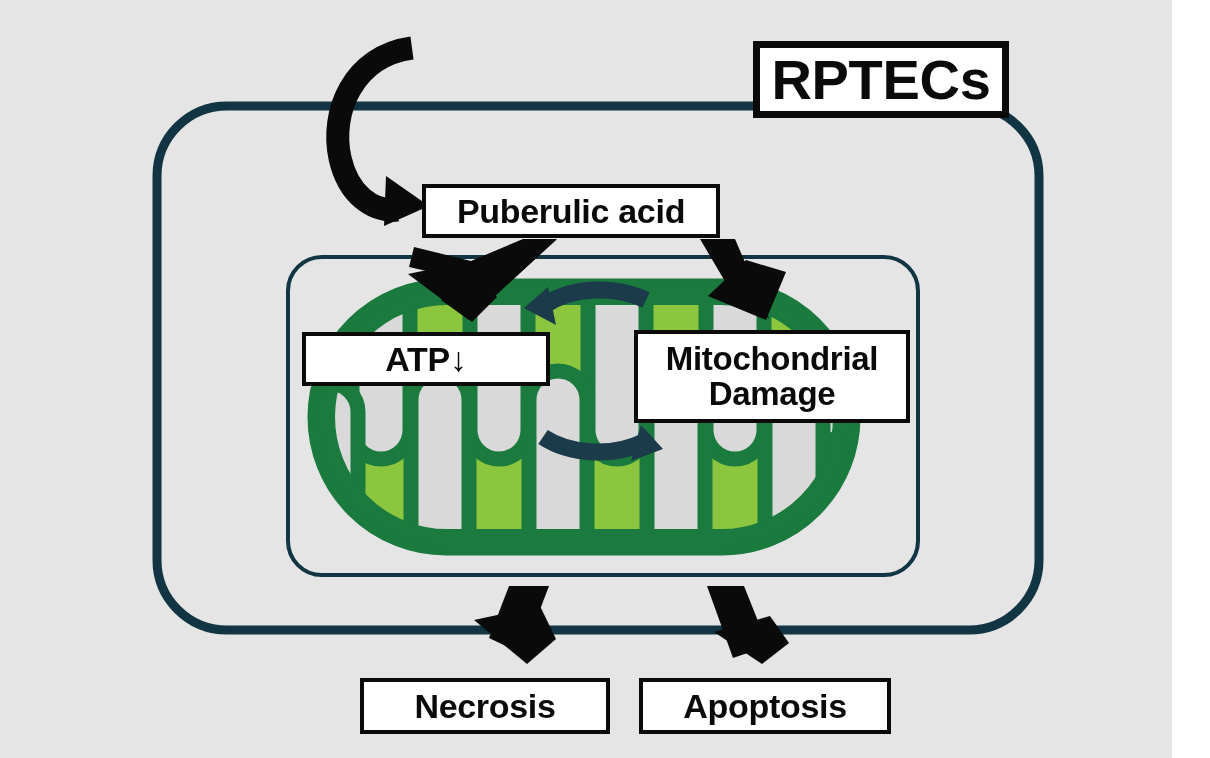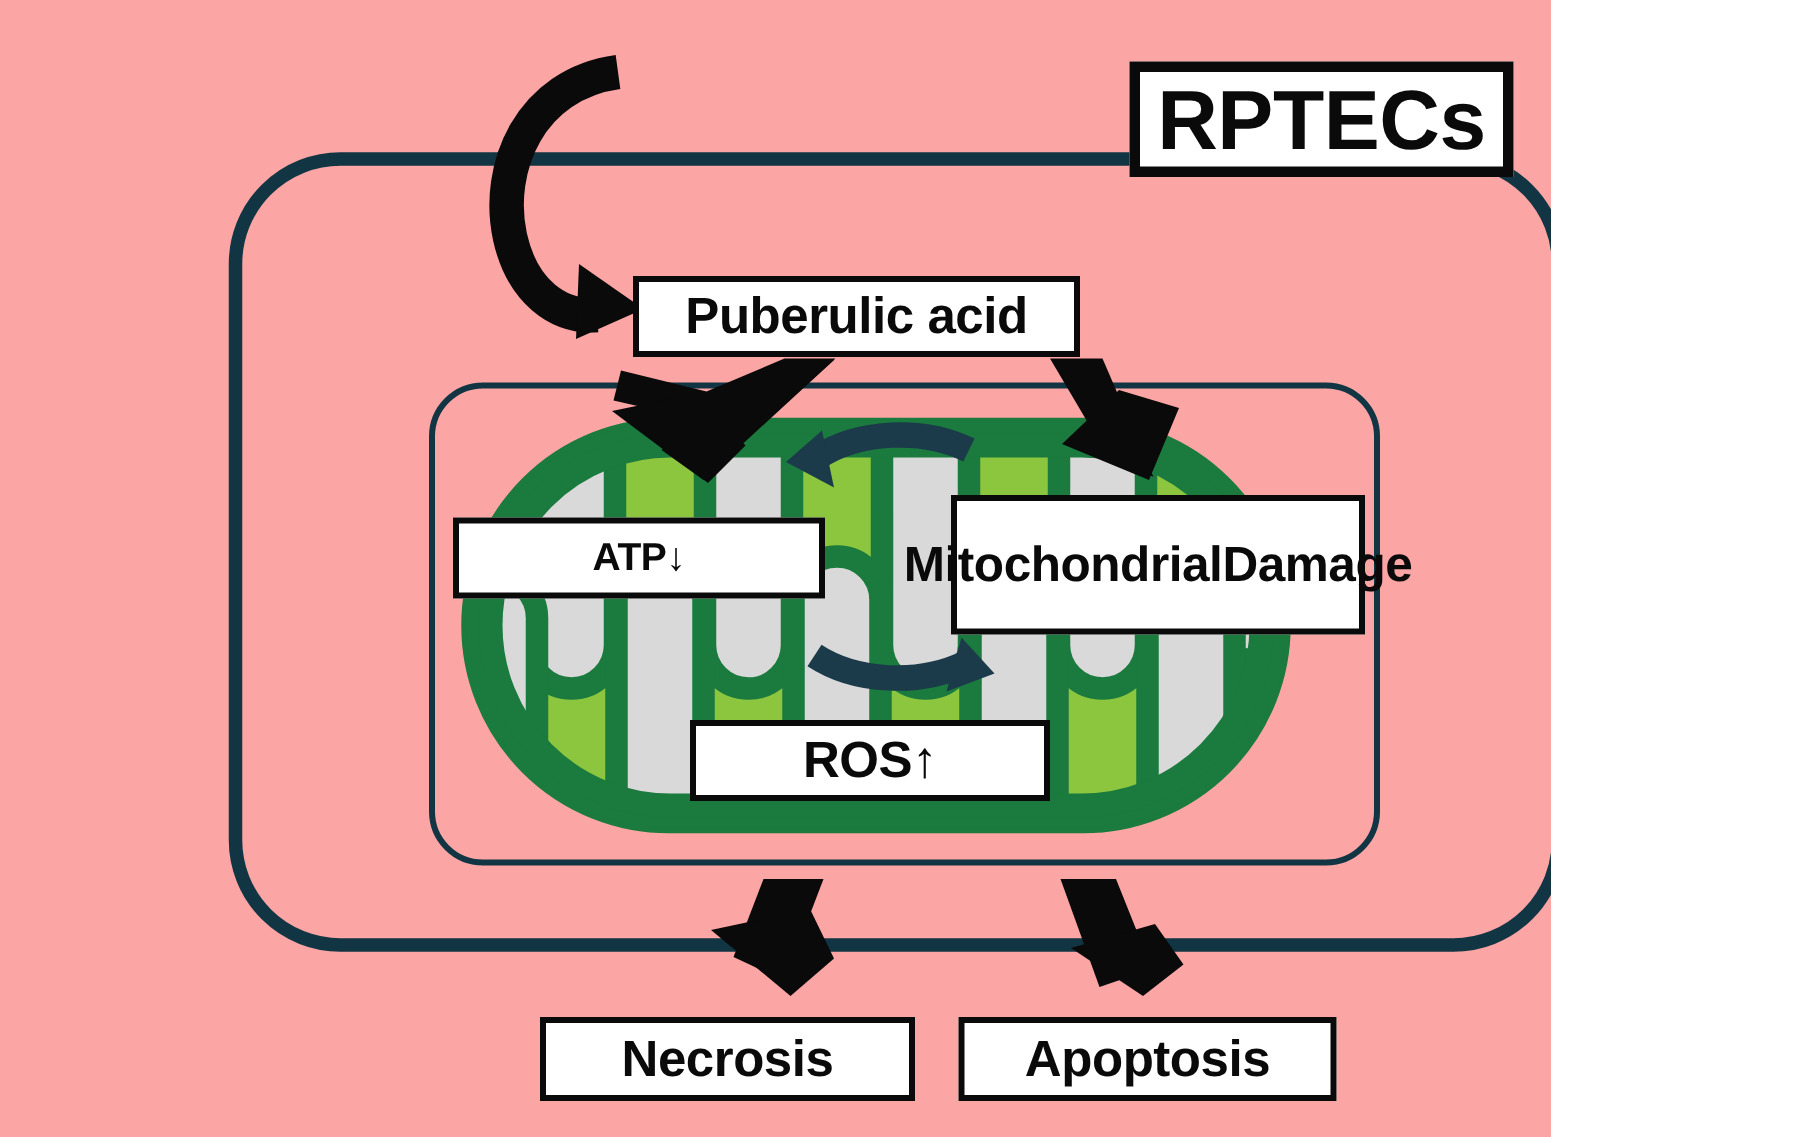--- a/index.html
+++ b/index.html
@@ -5,23 +5,23 @@
   html, body {
     margin: 0;
     padding: 0;
     background: #ffffff;
   }
   body {
     font-family: "Liberation Sans", sans-serif;
   }
   #diagram-root {
     position: relative;
-    width: 1034px;
+    width: 1172px;
     height: 758px;
-    background: #fca5a5;
+    background: #e5e5e5;
     overflow: hidden;
   }
   svg.layer {
     position: absolute;
     left: 0;
     top: 0;
     width: 1210px;
     height: 758px;
   }
   .label-box {
@@ -45,31 +45,31 @@
     border-width: 7px;
     font-size: 56px;
   }
   #box-puberulic {
     left: 422px; top: 184px;
     width: 298px; height: 54px;
     border-width: 4px;
     font-size: 34px;
   }
   #box-atp {
-    left: 302px; top: 345px;
+    left: 302px; top: 332px;
     width: 248px; height: 54px;
     border-width: 4px;
-    font-size: 26px;
+    font-size: 34px;
   }
   #box-mito {
     left: 634px; top: 330px;
     width: 276px; height: 93px;
     border-width: 4px;
     font-size: 33px;
-    flex-direction: row;
+    flex-direction: column;
   }
   #box-ros {
     left: 460px; top: 480px;
     width: 240px; height: 54px;
     border-width: 4px;
     font-size: 34px;
   }
   #box-necrosis {
     left: 360px; top: 678px;
     width: 250px; height: 56px;
@@ -171,23 +171,20 @@
 
   <div class="label-box" id="box-atp">
     <span>ATP↓</span>
   </div>
 
   <div class="label-box" id="box-mito">
     <span class="mito-line">Mitochondrial</span>
     <span class="mito-line">Damage</span>
   </div>
 
-  <div class="label-box" id="box-ros">
-    <span>ROS↑</span>
-  </div>
 
   <div class="label-box" id="box-apoptosis">
     <span>Apoptosis</span>
   </div>
 
   <div class="label-box" id="box-necrosis">
     <span>Necrosis</span>
   </div>
 
 </div>

